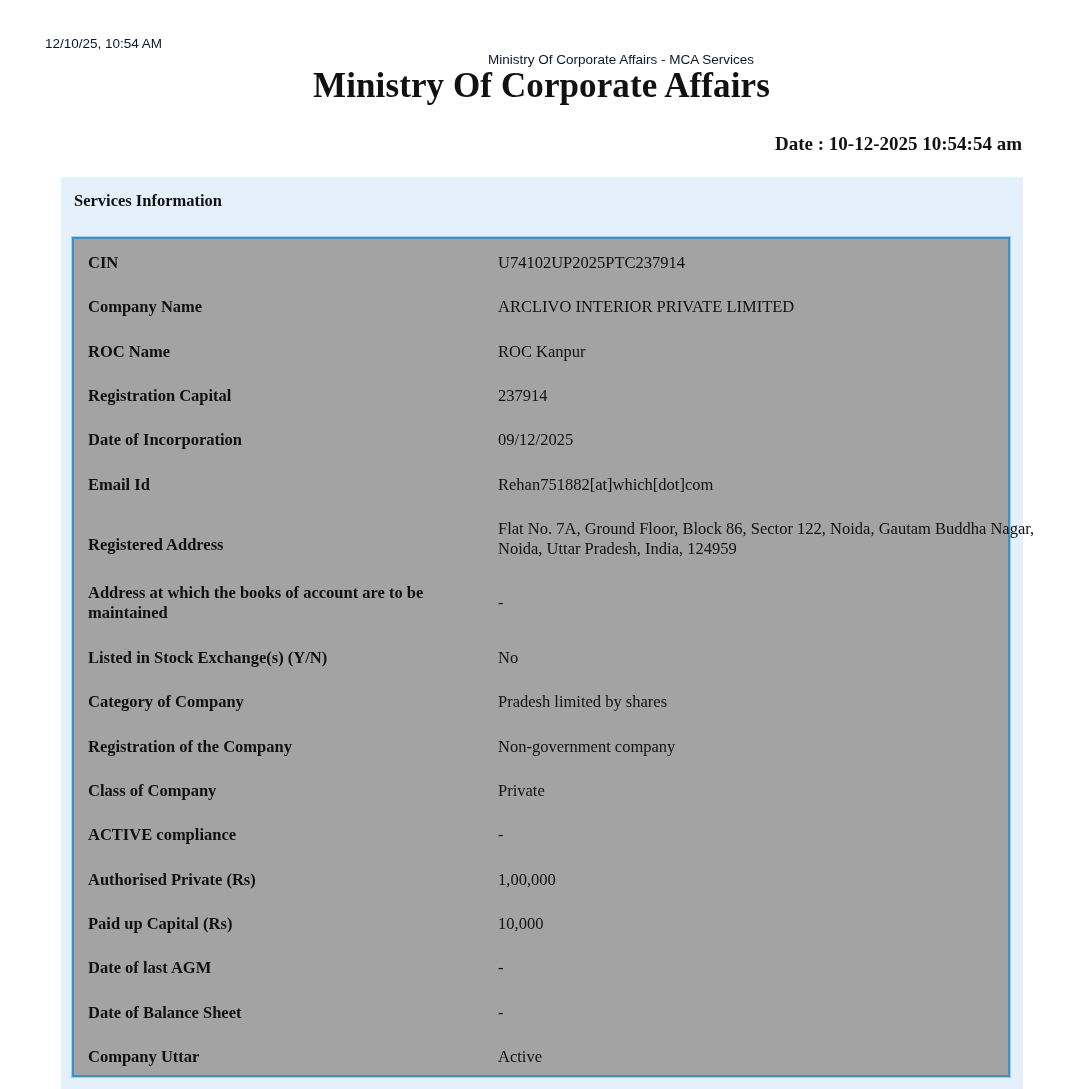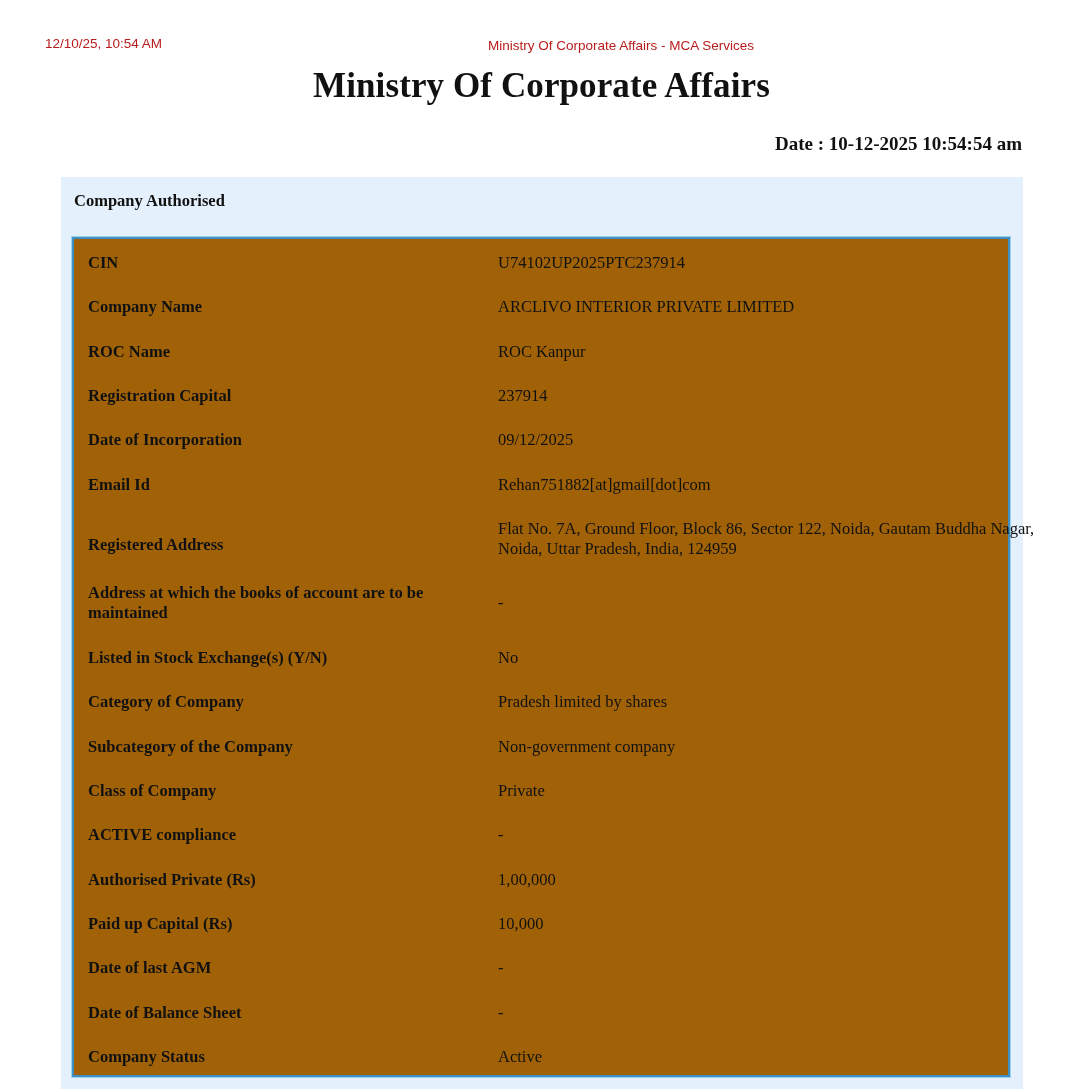--- a/index.html
+++ b/index.html
@@ -16,31 +16,31 @@
     color: #111;
   }
   .print-header {
     position: absolute;
     top: 36px;
     left: 0;
     width: 1080px;
     height: 16px;
     font-family: "Liberation Sans", "DejaVu Sans", sans-serif;
     font-size: 13.5px;
-    color: #b91c1c;
+    color: #0f172a;
   }
   .print-date {
     position: absolute;
     left: 45px;
     top: 0;
   }
   .print-title {
     position: absolute;
     left: 488px;
-    top: 2px;
+    top: 16px;
   }
   .page-title {
     position: absolute;
     top: 66px;
     left: 0;
     width: 1083px;
     text-align: center;
     font-size: 35px;
     font-weight: bold;
     margin: 0;
@@ -69,21 +69,21 @@
     font-weight: bold;
   }
   .info-table {
     position: absolute;
     left: 11px;
     top: 60px;
     width: 938px;
     height: 840px;
     border: 2px solid #3f8ec4;
     box-shadow: 0 0 0 1px #9cd3ec;
-    background: #a16207;
+    background: #a3a3a3;
     box-sizing: border-box;
   }
   .row {
     position: absolute;
     left: 0;
     width: 100%;
   }
   .label {
     position: absolute;
     left: 14px;
@@ -107,21 +107,21 @@
 <div class="print-header">
   <span class="print-date">12/10/25, 10:54 AM</span>
   <span class="print-title">Ministry Of Corporate Affairs - MCA Services</span>
 </div>
 
 <h1 class="page-title">Ministry Of Corporate Affairs</h1>
 
 <div class="report-date">Date : 10-12-2025 10:54:54 am</div>
 
 <div class="panel">
-  <div class="panel-title">Company Authorised</div>
+  <div class="panel-title">Services Information</div>
 
   <div class="info-table">
     <div class="row" style="top:14px">
       <div class="label">CIN</div>
       <div class="value">U74102UP2025PTC237914</div>
     </div>
     <div class="row" style="top:58px">
       <div class="label">Company Name</div>
       <div class="value">ARCLIVO INTERIOR PRIVATE LIMITED</div>
     </div>
@@ -132,40 +132,40 @@
     <div class="row" style="top:147px">
       <div class="label">Registration Capital</div>
       <div class="value">237914</div>
     </div>
     <div class="row" style="top:191px">
       <div class="label">Date of Incorporation</div>
       <div class="value">09/12/2025</div>
     </div>
     <div class="row" style="top:236px">
       <div class="label">Email Id</div>
-      <div class="value">Rehan751882[at]gmail[dot]com</div>
+      <div class="value">Rehan751882[at]which[dot]com</div>
     </div>
     <div class="row" style="top:280px">
       <div class="label" style="top:16px">Registered Address</div>
       <div class="value">Flat No. 7A, Ground Floor, Block 86, Sector 122, Noida, Gautam Buddha Nagar, Noida, Uttar Pradesh, India, 124959</div>
     </div>
     <div class="row" style="top:344px">
       <div class="label">Address at which the books of account are to be maintained</div>
       <div class="value" style="top:10px">-</div>
     </div>
     <div class="row" style="top:409px">
       <div class="label">Listed in Stock Exchange(s) (Y/N)</div>
       <div class="value">No</div>
     </div>
     <div class="row" style="top:453px">
       <div class="label">Category of Company</div>
       <div class="value">Pradesh limited by shares</div>
     </div>
     <div class="row" style="top:498px">
-      <div class="label">Subcategory of the Company</div>
+      <div class="label">Registration of the Company</div>
       <div class="value">Non-government company</div>
     </div>
     <div class="row" style="top:542px">
       <div class="label">Class of Company</div>
       <div class="value">Private</div>
     </div>
     <div class="row" style="top:586px">
       <div class="label">ACTIVE compliance</div>
       <div class="value">-</div>
     </div>
@@ -179,17 +179,17 @@
     </div>
     <div class="row" style="top:719px">
       <div class="label">Date of last AGM</div>
       <div class="value">-</div>
     </div>
     <div class="row" style="top:764px">
       <div class="label">Date of Balance Sheet</div>
       <div class="value">-</div>
     </div>
     <div class="row" style="top:808px">
-      <div class="label">Company Status</div>
+      <div class="label">Company Uttar</div>
       <div class="value">Active</div>
     </div>
   </div>
 </div>
 
 </body></html>

